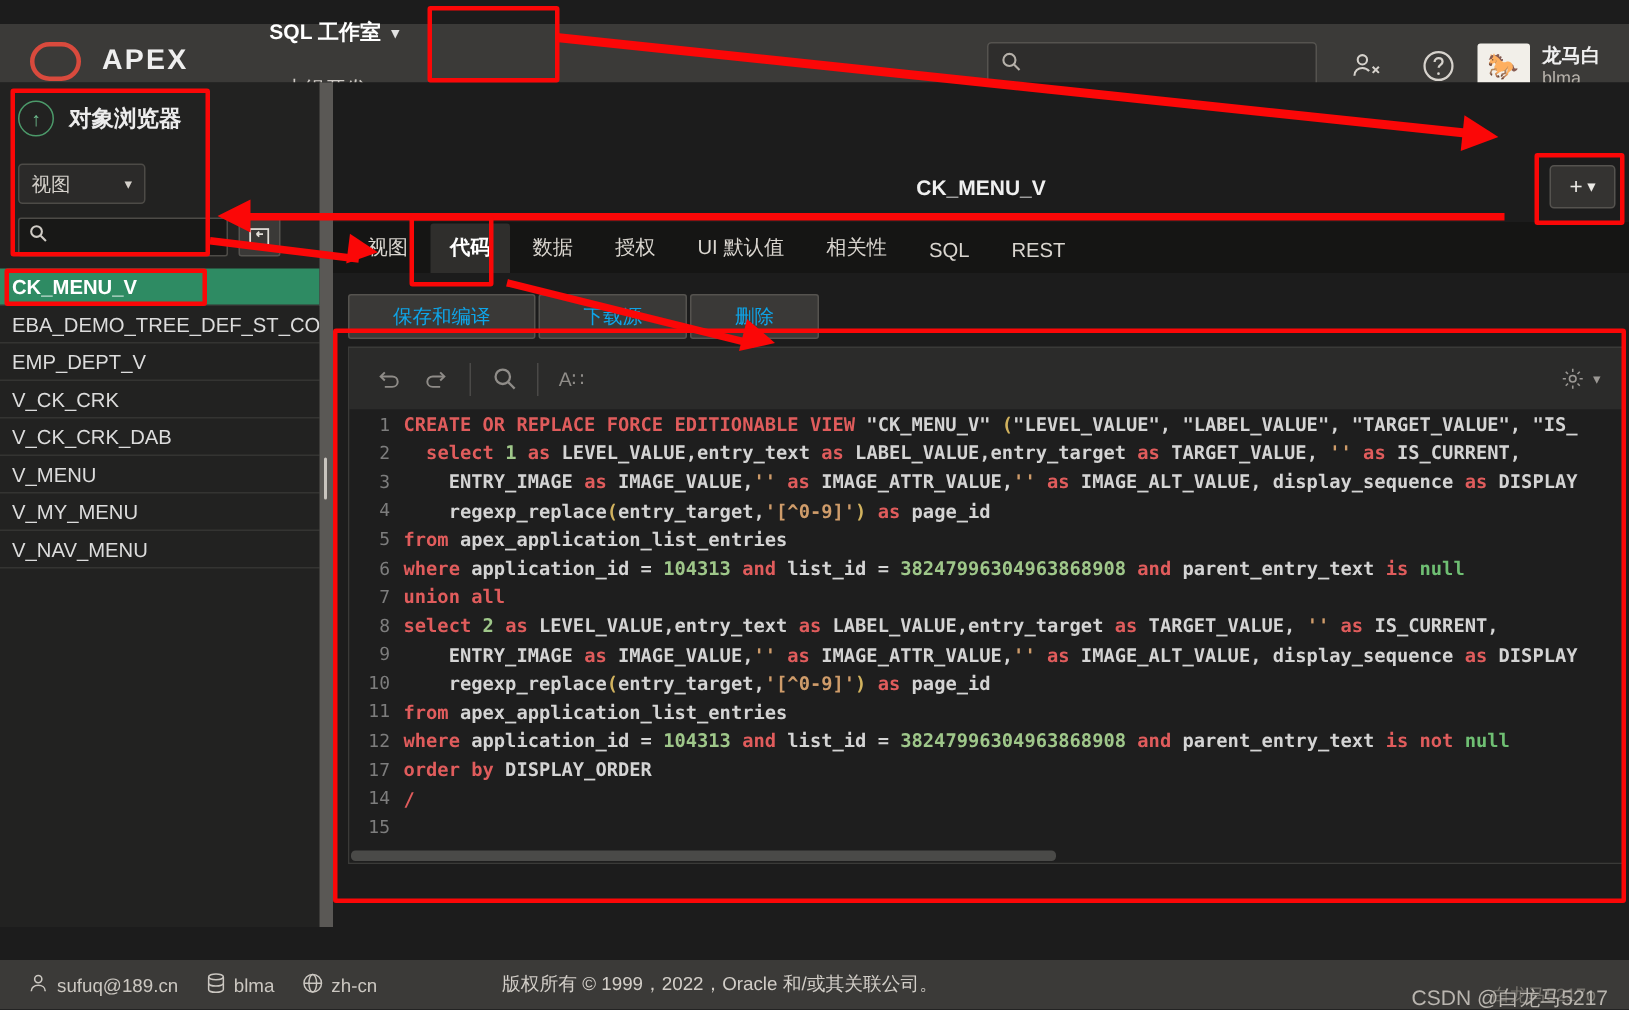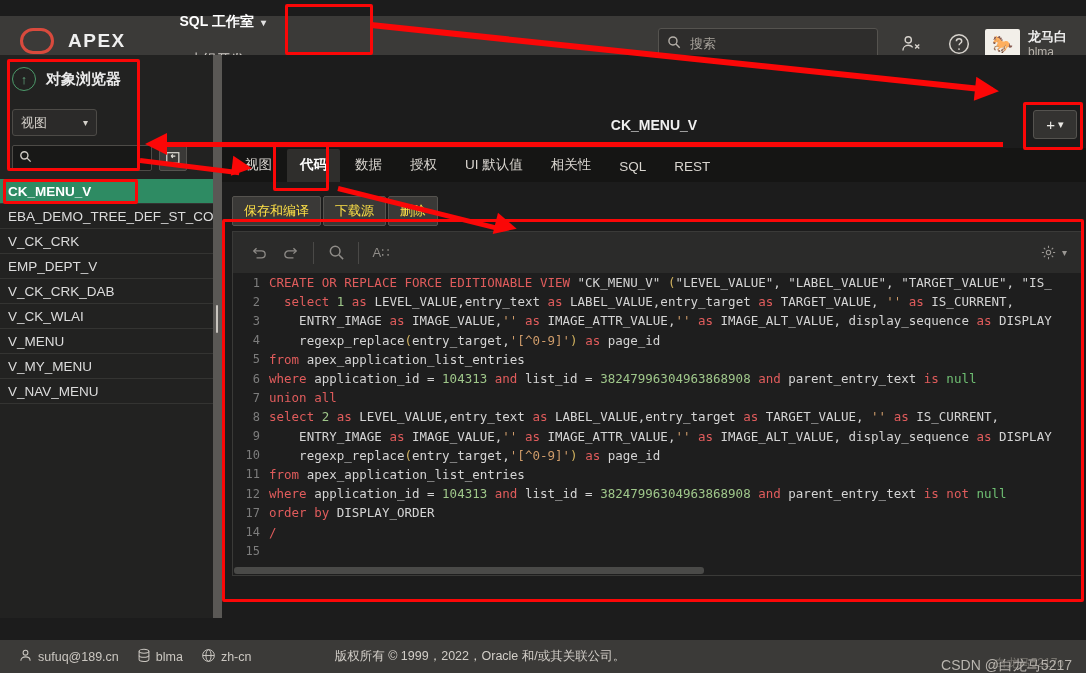--- a/index.html
+++ b/index.html
@@ -160,22 +160,22 @@
   .tab {
     font-size:13.5px; color:#d9d5cf; padding:7px 13px 8px 13px;
     margin-right:2px; white-space:nowrap;
   }
   .tab.active { background:#2f2e2c; color:#ffffff; font-weight:bold; border-radius:2px 2px 0 0; }
 
   #btnrow {
     position:absolute; left:10px; top:141px; display:flex; gap:2px;
   }
   .tbtn {
-    background:#3a3937; border:1px solid #55534f; color:#fde047;
-    font-size:13px; padding:5px 11px; border-radius:2px;
+    background:#3a3937; border:1px solid #55534f; color:#0ea5e9;
+    font-size:13px; padding:5px 29px; border-radius:2px;
     font-family:"Liberation Sans", sans-serif;
   }
 
   
   #editor {
     position:absolute; left:10px; top:176px; width:850px; height:345px;
     background:#1e1e1e; border:1px solid #3a3a38;
   }
   #editor-toolbar {
     height:41px; background:#2b2b2a;
@@ -194,21 +194,21 @@
   #code-area {
     position:absolute; left:0; top:41px; right:0; bottom:0;
     background:#1e1e1e; overflow:hidden;
     font-family:"DejaVu Sans Mono", monospace; font-size:12.5px;
   }
   .crow { display:flex; height:19.2px; align-items:center; }
   .gut {
     width:36px; text-align:right; padding-right:9px;
     color:#7d7d7d; flex:0 0 36px; font-size:12px;
   }
-  .ctext { white-space:pre; color:#d4d4d4; }
+  .ctext { white-space:pre; color:#d4d4d4;font-weight:bold; }
 
   .k  { color:#e05c5c; }  
   .n  { color:#9fc78a; }  
   .s  { color:#cf9c6a; }  
   .id { color:#d4d4d4; }  
   .nl { color:#6fbf73; }  
   .p  { color:#d1b25e; }  
 
   #code-scroll-x {
     position:absolute; left:1px; bottom:1px; height:7px; width:470px;
@@ -280,21 +280,20 @@
     </div>
   </div>
 
   <div id="search-wrap">
     <span>
       <svg width="14" height="14" viewBox="0 0 16 16" fill="none" stroke="#b5b0a9" stroke-width="1.6">
         <circle cx="6.8" cy="6.8" r="4.6"></circle>
           <line x1="10.3" y1="10.3" x2="14.5" y2="14.5"></line>
       </svg>
     </span>
-    <input id="search-input" type="text" placeholder="搜索" style="">
   </div>
 
   <div class="hdr-icon" id="icon-users">
     <svg width="22" height="22" viewBox="0 0 24 24" fill="none" stroke="#d6d2cc" stroke-width="1.5">
       <circle cx="9" cy="7.5" r="3.4"></circle>
       <path d="M3.2 19c0-3.5 2.7-5.6 5.8-5.6 2 0 3.8.9 4.9 2.3"></path>
       <path d="M16.5 12.5l4.5 4.5M21 12.5l-4.5 4.5"></path>
     </svg>
   </div>
   <div class="hdr-icon" id="icon-help">
@@ -355,24 +354,23 @@
       <svg width="16" height="14" viewBox="0 0 20 18" fill="none" stroke="#e2dfd9" stroke-width="1.5">
         <rect x="2" y="2.2" width="15.5" height="13.5"></rect>
         <path d="M13 6.5H7.5M7.5 6.5l2.3-2.2M7.5 6.5l2.3 2.2"></path>
       </svg>
     </div>
   </div>
 
   <div id="ob-list">
     <div class="ob-item sel">CK_MENU_V</div>
     <div class="ob-item">EBA_DEMO_TREE_DEF_ST_CODES</div>
+    <div class="ob-item">EMP_DEPT_V</div>
     <div class="ob-item">V_CK_CRK</div>
-    <div class="ob-item">EMP_DEPT_V</div>
     <div class="ob-item">V_CK_CRK_DAB</div>
-    <div class="ob-item">V_CK_WLAI</div>
     <div class="ob-item">V_MENU</div>
     <div class="ob-item">V_MY_MENU</div>
     <div class="ob-item">V_NAV_MENU</div>
   </div>
 </div>
 
 <div id="splitter">
   <div id="splitter-grip"></div>
 </div>
 

